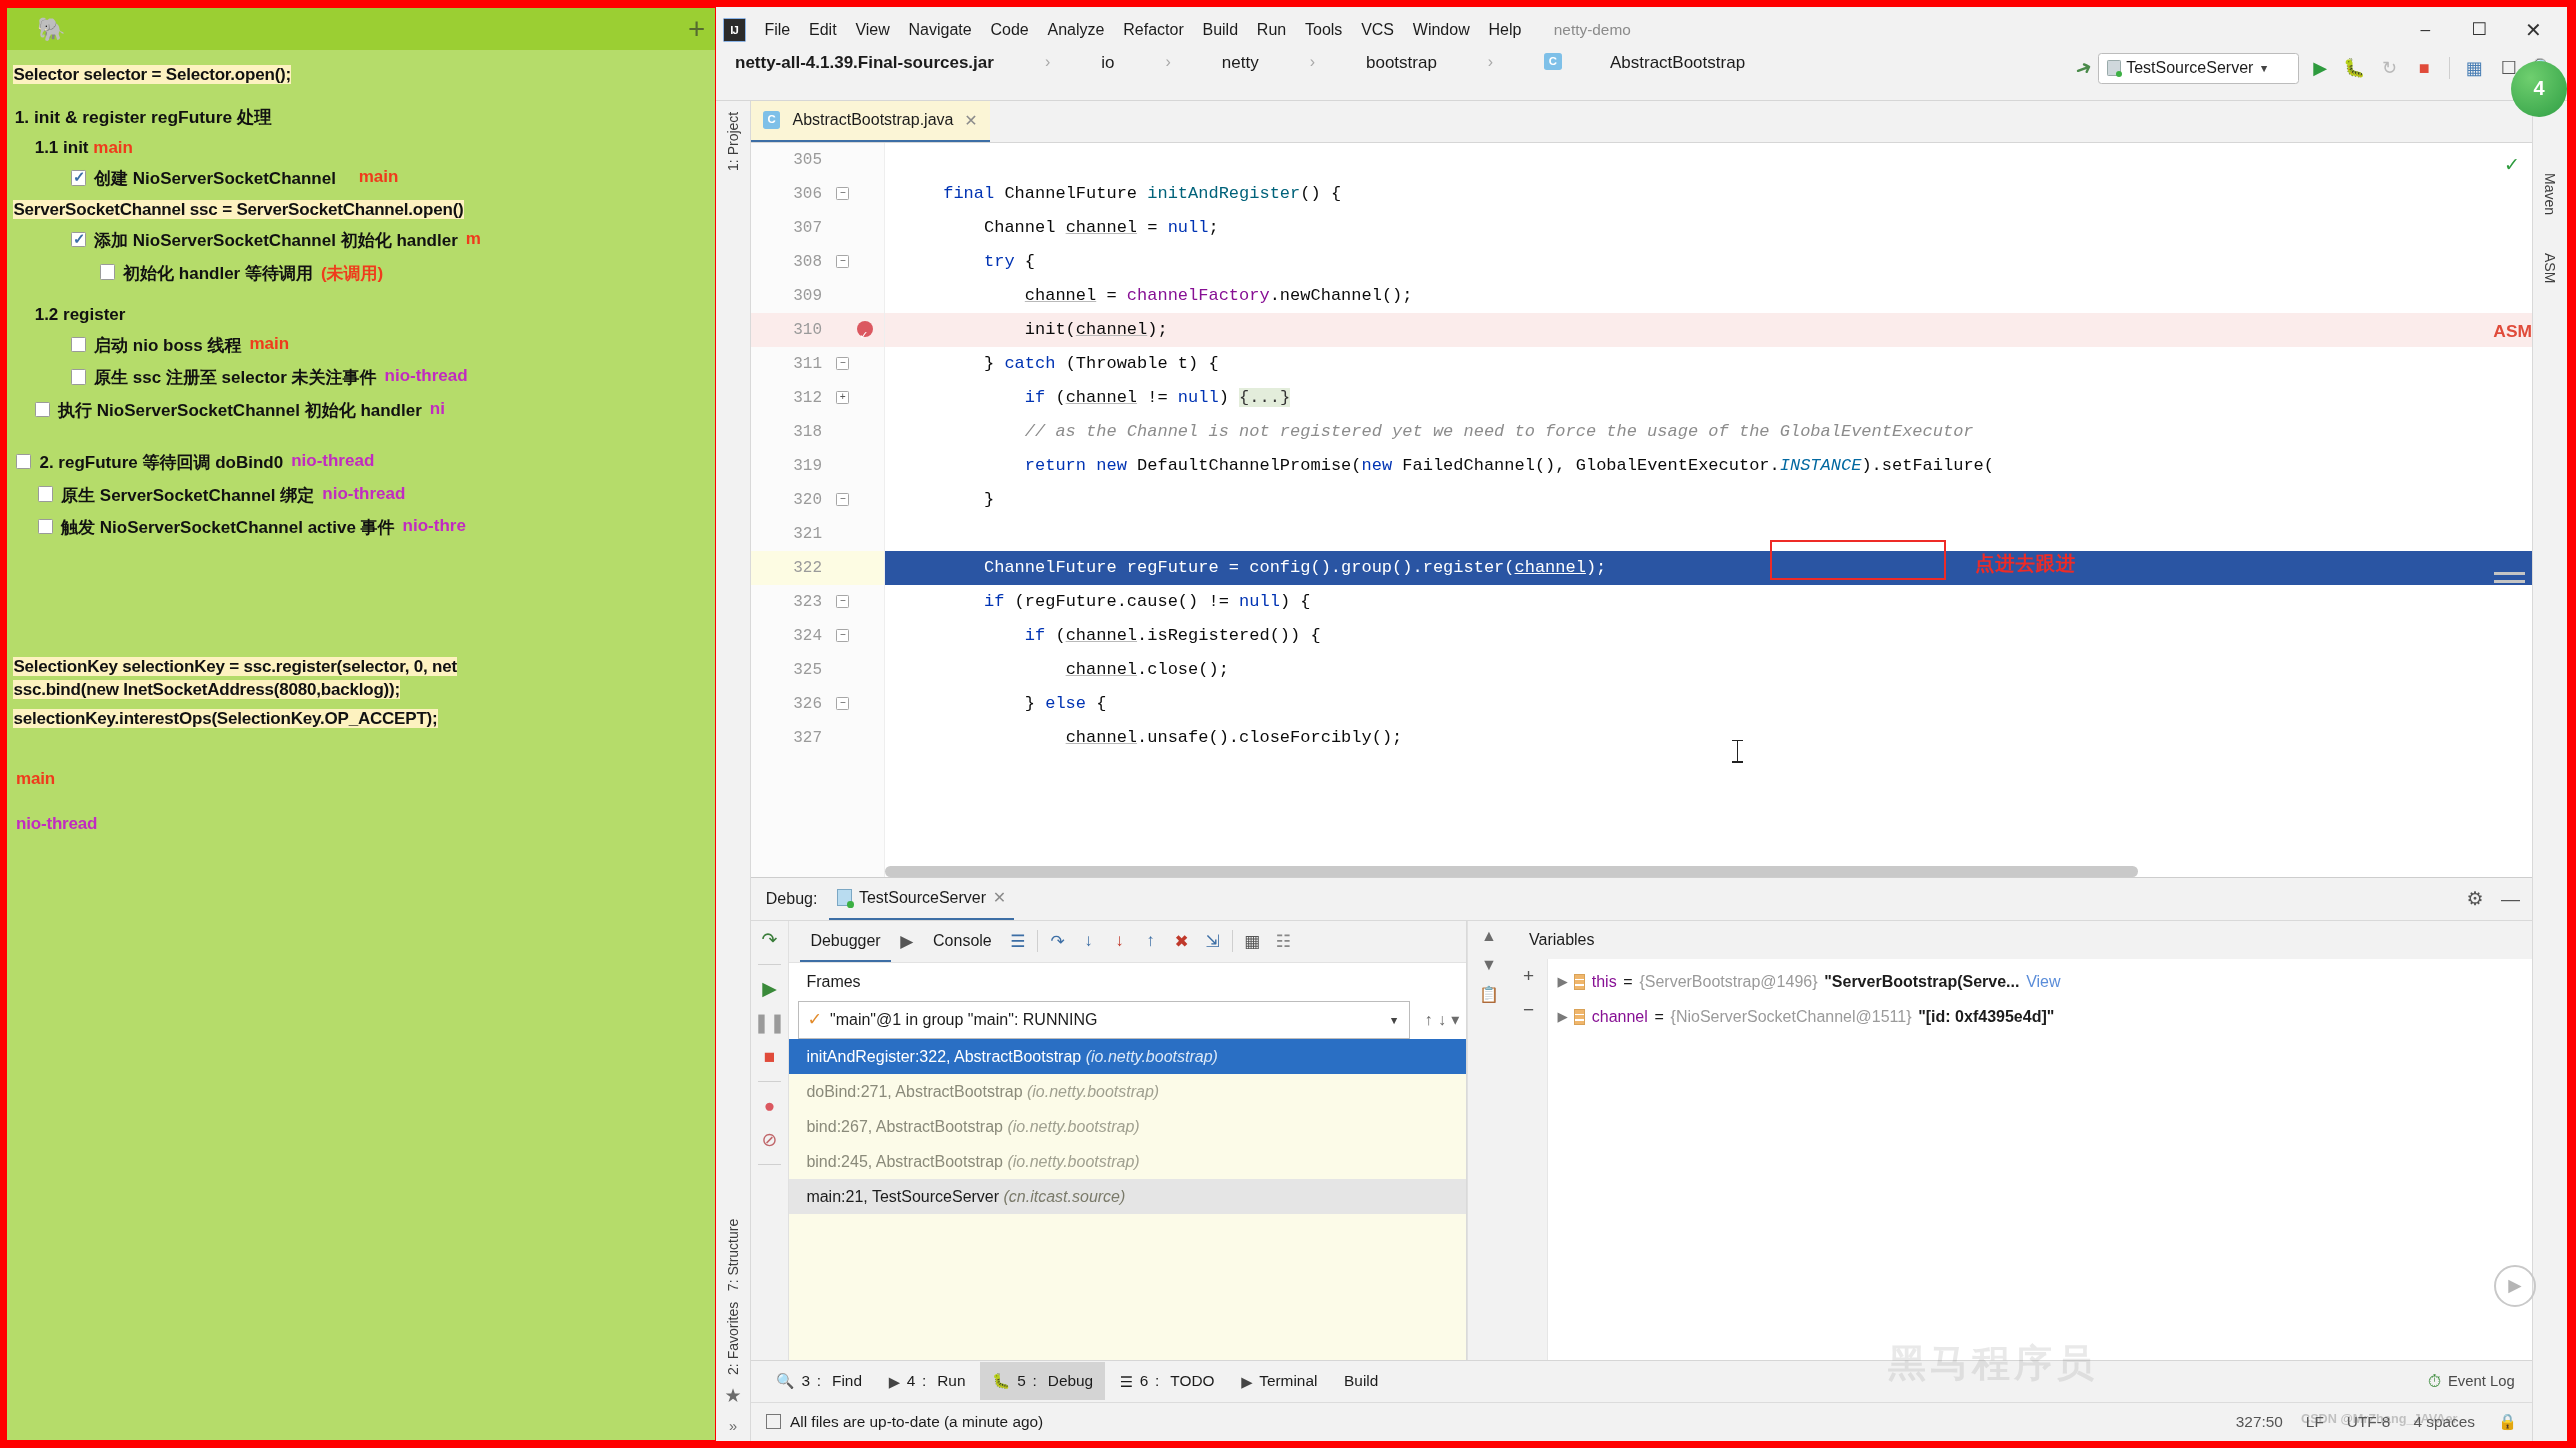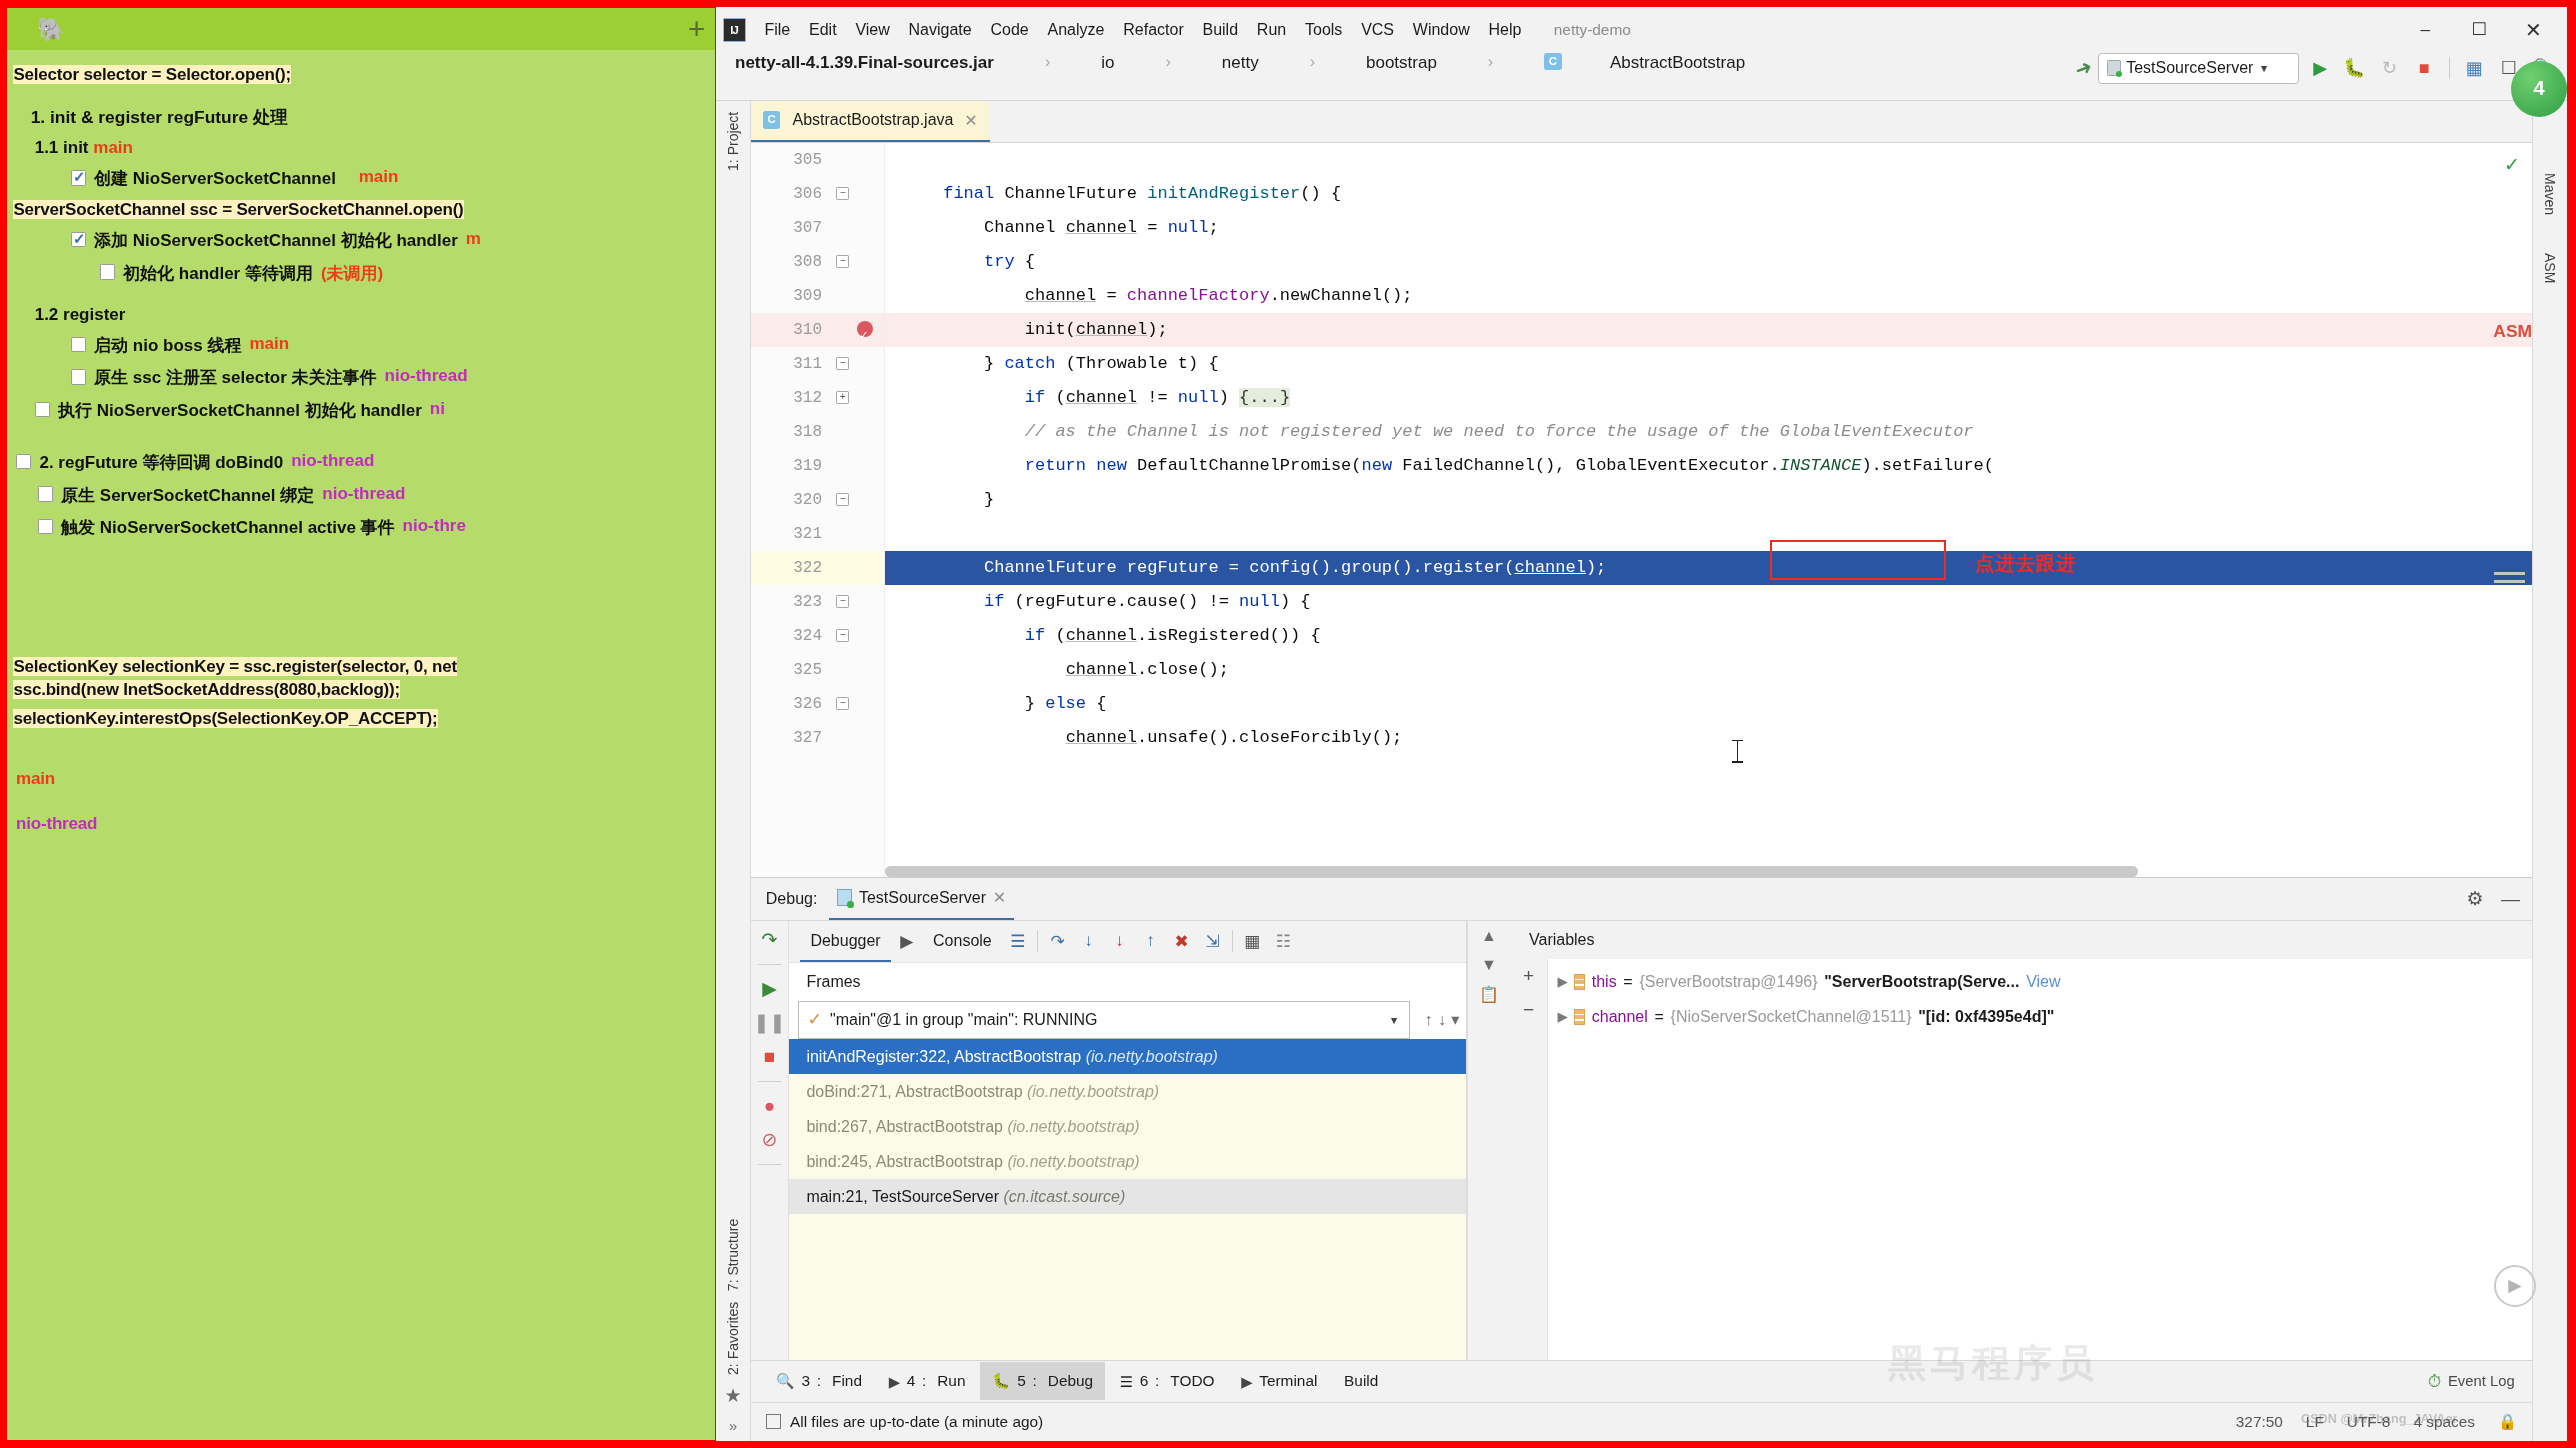--- a/index.html
+++ b/index.html
@@ -44,21 +44,21 @@
     color: #111;
     text-align: right;
   }
   .note-line { padding: 0 6.7px; white-space: nowrap; }
   .code-hl {
     font-family: "Liberation Sans", sans-serif;
     font-weight: bold; font-size: 17px; color: #111;
     letter-spacing: -0.2px;
   }
   .sec {
-    font-weight: bold; font-size: 17.4px; color: #111; padding-left: 24px;
+    font-weight: bold; font-size: 17.4px; color: #111; padding-left: 8px;
   }
   .sub {
     font-weight: bold; font-size: 17px; color: #111; padding-left: 28px;
   }
   .red { color: #ef3b1c; }
   .purple { color: #c12bc1; }
   .chk-row {
     display: flex; align-items: flex-start; gap: 8px;
     font-weight: bold; font-size: 17px; color: #111;
     white-space: nowrap;
@@ -204,21 +204,21 @@
     position: absolute; right: 10.7px; top: 8.7px; width: 16px; height: 16px;
     border-radius: 50%; background: #db5860;
   }
   .bp::after {
     content: "\2713"; position: absolute; left: 2.7px; top: -2.7px;
     color: #fff; font-size: 12.7px;
   }
   .kw { color: #0033b3; font-weight: normal; }
   .cm { color: #8c8c8c; font-style: italic; }
   .fld { color: #871094; }
-  .stat { color: #14532d; font-style: italic; }
+  .stat { color: #0369a1; font-style: italic; }
   .uline { text-decoration: underline; text-decoration-color: #b9b9b9; }
   .row-bp { background: #fbeceb; }
   .row-sel { background: #2a55a3; color: #fff; }
   .row-cur { background: #fdfce3; }
   .foldtxt { background: #e3eddb; color: #333; }
 
   #redbox {
     position: absolute; border: 2.7px solid #ee2b26; pointer-events: none;
   }
   #annot {

